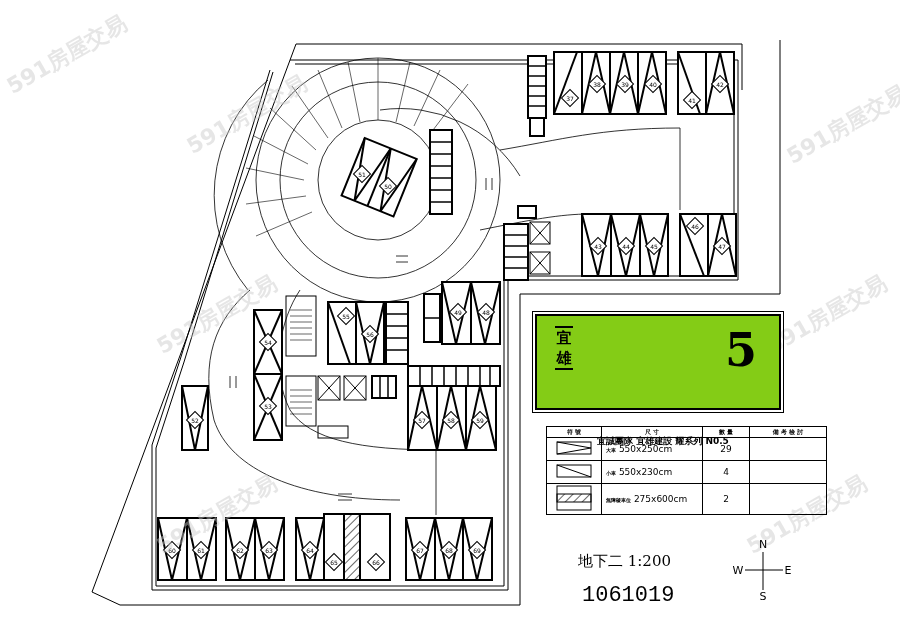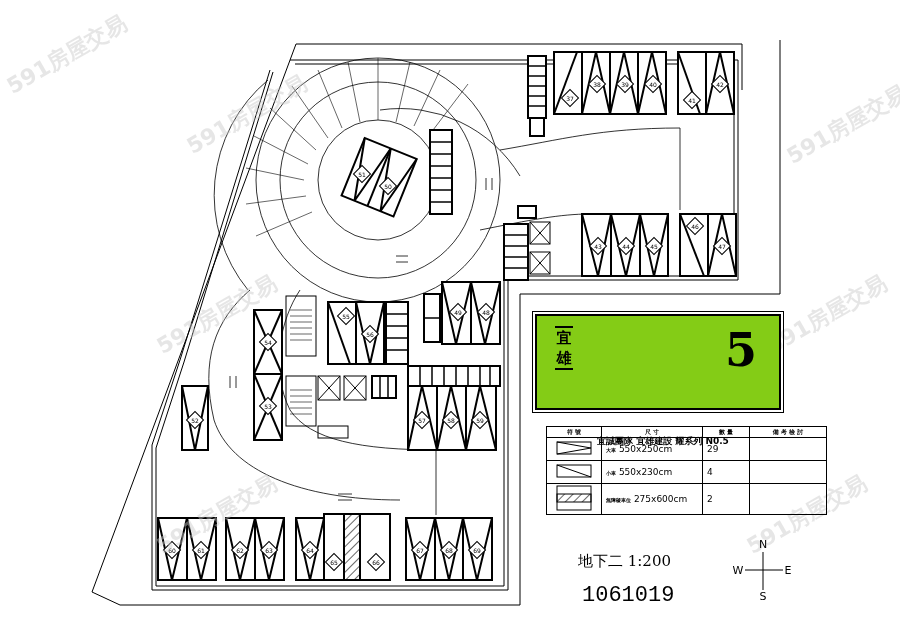--- a/index.html
+++ b/index.html
@@ -12,21 +12,21 @@
   .tb-small { position:absolute; left:18px; top:10px; width:18px; font-family:"DejaVu Serif", serif; font-weight:bold; font-size:15px; line-height:20px; text-align:center; border-top:2px solid #000; border-bottom:2px solid #000; }
   .tb-big { position:absolute; left:56px; top:4px; font-family:"DejaVu Serif", serif; font-weight:bold; font-size:52px; letter-spacing:-2px; line-height:60px; }
   .tb-num { position:absolute; left:188px; top:6px; font-family:"DejaVu Serif", serif; font-weight:bold; font-size:46px; line-height:56px; }
   .tb-sub { position:absolute; left:60px; top:74px; font-family:"DejaVu Sans", sans-serif; font-weight:bold; font-size:9px;margin-top:45px; }
   
   .legend { position:absolute; left:546px; top:426px; border-collapse:collapse; font-family:"DejaVu Sans", sans-serif; font-size:9px; }
   .legend td, .legend th { border:1px solid #000; padding:0 4px; height:22px; }
   .legend th { height:10px; font-size:6px; font-weight:bold; }
   .legend .sym { width:46px; text-align:center; }
   .legend .size { width:92px; }
-  .legend .qty { width:38px; }
+  .legend .qty { width:38px; text-align:center; }
   .legend .note { width:68px; }
   .legend .tiny { font-size:5px; font-weight:bold; }
   .legend tr.tall td { height:30px; }
   .floor-label { position:absolute; left:578px; top:552px; font-family:"DejaVu Serif", serif; font-size:15px; }
   .date-label { position:absolute; left:582px; top:583px; font-family:Liberation Mono, monospace; font-size:22px; }
   .compass { position:absolute; left:733px; top:540px; width:60px; height:62px; }
 </style>
 </head>
 <body>
 

